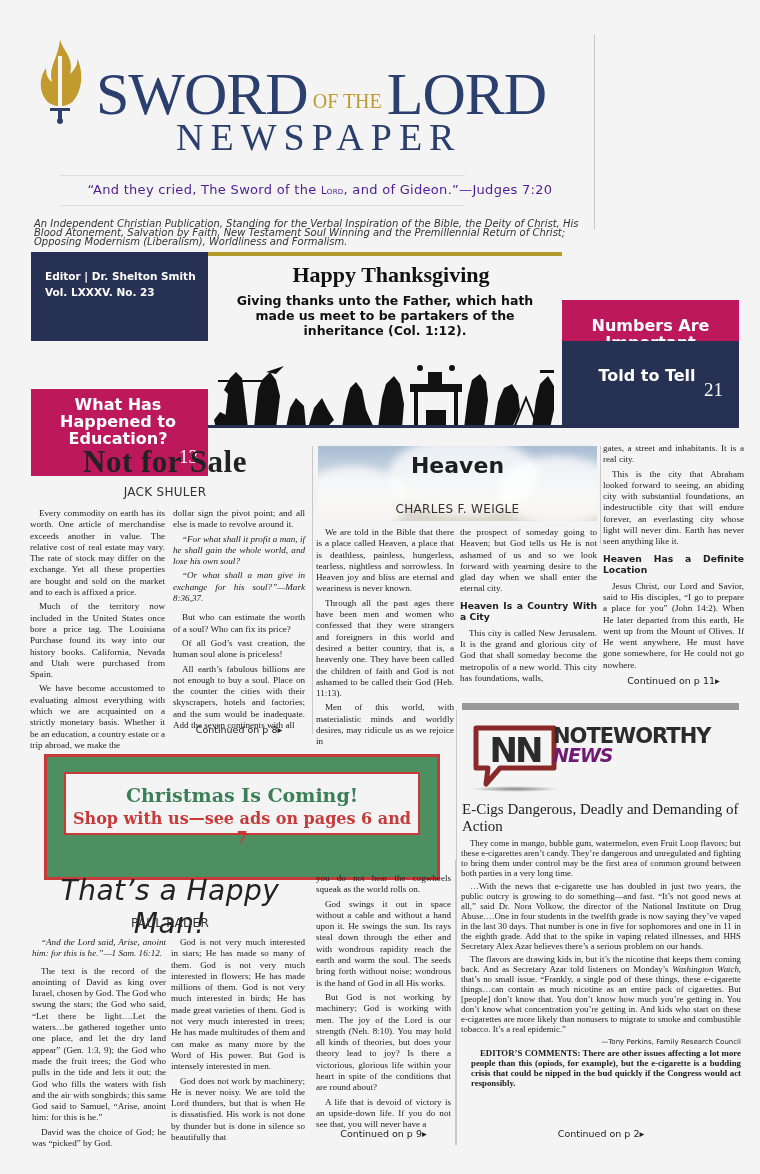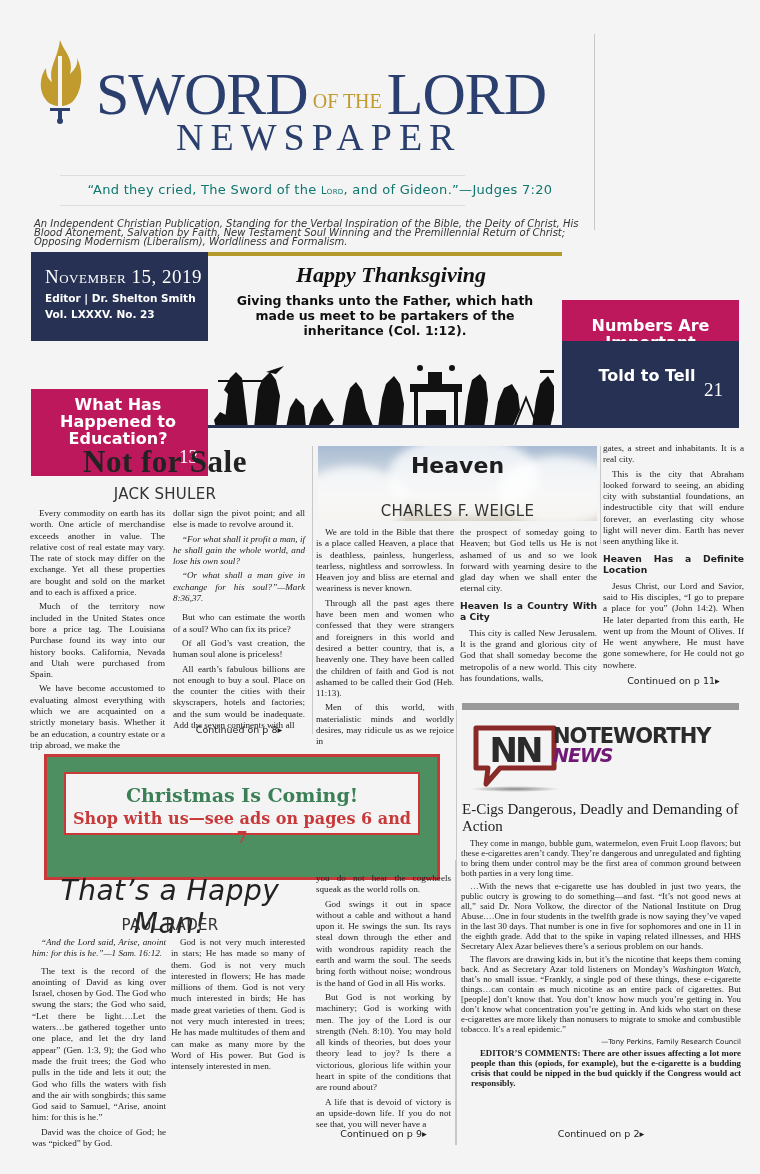--- a/index.html
+++ b/index.html
@@ -7,50 +7,50 @@
   body { position: relative; font-family: "Liberation Serif", serif; color: #222; }
   .abs { position: absolute; }
 
   
   .logo-flame { left: 38px; top: 38px; width: 44px; height: 100px; }
   .title-row { left: 96px; top: 64px; height: 70px; display: flex; align-items: baseline; color: #2b3f6e; }
   .title-big { font-family: "Liberation Serif", serif; font-size: 60px; letter-spacing: -1px; line-height: 1; }
   .title-of { color: #c19b2e; font-size: 20px; margin: 0 5px; position: relative; top: -6px; }
   .newspaper { left: 176px; top: 118px; font-size: 38px; letter-spacing: 7px; color: #2b3f6e; font-family: "Liberation Serif", serif; line-height: 1; }
   .rule1 { left: 60px; top: 175px; width: 405px; height: 1px; background: #ddd; }
-  .tagline { left: 60px; top: 182px; width: 520px; text-align: center; font-family: "DejaVu Sans", sans-serif; font-size: 13px; color: #0f766e; letter-spacing: 0.3px; }
+  .tagline { left: 60px; top: 182px; width: 520px; text-align: center; font-family: "DejaVu Sans", sans-serif; font-size: 13px; color: #4c1d95; letter-spacing: 0.3px; }
   .tagline .sc { font-size: 10px; }
   .rule2 { left: 60px; top: 205px; width: 405px; height: 1px; background: #ddd; }
   .mission { left: 34px; top: 219px; width: 545px; text-align: left; font-family: "DejaVu Sans", sans-serif; font-style: italic; font-size: 10px; line-height: 9px; color: #333; }
   .vrule-top { left: 594px; top: 34px; width: 1px; height: 196px; background: #c8c8c8; }
 
   
   .navy { background: #263154; }
   .gold { background: #be185d; margin-top: 48px; }
   .date-box { left: 31px; top: 252px; width: 177px; height: 89px; padding: 14px 0 0 14px; color: #fff; }
   .date-box .date { font-family: "Liberation Serif", serif; font-size: 19px; letter-spacing: 0.5px; font-variant: small-caps; }
   .date-box .info { font-family: "DejaVu Sans", sans-serif; font-size: 10.5px; margin-top: 4px; font-weight: bold; }
   .edu-box { left: 31px; top: 341px; width: 177px; height: 87px; color: #fff; font-family: "DejaVu Sans", sans-serif; font-weight: bold; }
   .edu-box .t { position: absolute; left: 22px; top: 7px; width: 130px; text-align: center; font-size: 16px; line-height: 17px; }
   .page-num { position: absolute; font-family: "Liberation Serif", serif; font-weight: normal; font-size: 19px; color: #fff; }
   .thanks-box { left: 208px; top: 252px; width: 354px; height: 176px; background: #f4f4f4; border-top: 4px solid #b39a2a; border-bottom: 3px solid #263154; overflow: hidden; }
-  .thanks-box .h { position: absolute; left: 0; top: 6px; width: 354px; text-align: center; font-family: "Liberation Serif", serif; font-style: italic; font-weight: bold; font-size: 22px; color: #111; padding-left: 12px; }
+  .thanks-box .h { position: absolute; left: 0; top: 6px; width: 354px; text-align: center; font-family: "Liberation Serif", serif; font-weight: bold; font-size: 22px; color: #111; padding-left: 12px; }
   .thanks-box .v { position: absolute; left: 20px; top: 37px; width: 314px; text-align: center; font-family: "DejaVu Sans", sans-serif; font-weight: bold; font-size: 12.5px; line-height: 15px; color: #111; }
   .silhouette { position: absolute; left: 6px; top: 94px; width: 342px; height: 80px; }
   .numbers-box { left: 562px; top: 252px; width: 177px; height: 89px; color: #fff; font-family: "DejaVu Sans", sans-serif; font-weight: bold; }
   .numbers-box .t { position: absolute; left: 10px; top: 17px; width: 157px; text-align: center; font-size: 16px; line-height: 17px; }
   .told-box { left: 562px; top: 341px; width: 177px; height: 87px; color: #fff; font-family: "DejaVu Sans", sans-serif; font-weight: bold; }
   .told-box .t { position: absolute; left: 10px; top: 25px; width: 150px; text-align: center; font-size: 16px; }
 
   
   .col-text { font-family: "Liberation Serif", serif; font-size: 9.1px; line-height: 11.3px; color: #222; text-align: justify; }
   .col-text p { text-indent: 9px; margin-bottom: 3px; }
   .col-text p.q { font-style: italic; }
   .col-text h4 { font-family: "DejaVu Sans", sans-serif; font-size: 9.2px; line-height: 11px; font-weight: bold; margin: 5px 0 6px; text-indent: 0; }
-  .byline { font-family: "DejaVu Sans", sans-serif; font-size: 15px; color: #333; text-align: center; letter-spacing: 0.3px; }
+  .byline { font-family: "DejaVu Sans", sans-serif; font-size: 12px; color: #333; text-align: center; letter-spacing: 0.3px; }
   .cont { font-family: "DejaVu Sans", sans-serif; font-size: 9.5px; color: #222; text-align: center; cursor: pointer; }
 
   .nfs-title { left: 30px; top: 444px; width: 270px; text-align: center; font-family: "Liberation Serif", serif; font-weight: bold; font-size: 31px; color: #222; letter-spacing: 0.5px; }
   .nfs-byline { left: 30px; top: 485px; width: 270px; }
   .nfs-col1 { left: 30px; top: 508px; width: 135px; }
   .nfs-col2 { left: 173px; top: 508px; width: 132px; }
   .nfs-cont { left: 173px; top: 724px; width: 132px; }
   .vrule-mid1 { left: 312px; top: 446px; width: 1px; height: 288px; background: #c8c8c8; }
 
   .heaven-banner { left: 318px; top: 446px; width: 279px; height: 75px; overflow: hidden;
@@ -110,21 +110,20 @@
   <span class="title-big">LORD</span>
 </div>
 <div class="abs newspaper">NEWSPAPER</div>
 <div class="abs rule1"></div>
 <div class="abs tagline"><span>“And they cried, The Sword of the </span><span class="sc" style="font-variant: small-caps;">Lord</span><span>, and of Gideon.”—Judges 7:20</span></div>
 <div class="abs rule2"></div>
 <div class="abs mission">An Independent Christian Publication, Standing for the Verbal Inspiration of the Bible, the Deity of Christ, His Blood Atonement, Salvation by Faith, New Testament Soul Winning and the Premillennial Return of Christ; Opposing Modernism (Liberalism), Worldliness and Formalism.</div>
 <div class="abs vrule-top"></div>
 
 <div class="abs navy date-box">
-  <div class="date">November 15, 2019</div>
   <div class="info">Editor | Dr. Shelton Smith</div>
   <div class="info">Vol. LXXXV. No. 23</div>
 </div>
 <div class="abs gold edu-box">
   <div class="t">What Has Happened to Education?</div>
   <div class="page-num" style="left:148px; top:57px;">13</div>
 </div>
 <div class="abs thanks-box">
   <div class="h">Happy Thanksgiving</div>
   <div class="v">Giving thanks unto the Father, which hath made us meet to be partakers of the inheritance (Col. 1:12).</div>
@@ -217,20 +216,21 @@
 
 <div class="abs hm-title">That’s a Happy Man!</div>
 <div class="abs byline hm-byline">PAUL RADER</div>
 <div class="abs col-text hm-col1">
   <p class="q" style="margin-bottom:6px">“And the Lord said, Arise, anoint him: for this is he.”—1 Sam. 16:12.</p>
   <p>The text is the record of the anointing of David as king over Israel, chosen by God. The God who swung the stars; the God who said, “Let there be light….Let the waters…be gathered together unto one place, and let the dry land appear” (Gen. 1:3, 9); the God who made the fruit trees; the God who pulls in the tide and lets it out; the God who fills the waters with fish and the air with songbirds; this same God said to Samuel, “Arise, anoint him: for this is he.”</p>
   <p>David was the choice of God; he was “picked” by God.</p>
 </div>
 <div class="abs col-text hm-col2">
   <p>God is not very much interested in stars; He has made so many of them. God is not very much interested in flowers; He has made millions of them. God is not very much interested in birds; He has made great varieties of them. God is not very much interested in trees; He has made multitudes of them and can make as many more by the Word of His power. But God is intensely interested in men.</p>
+  <p>God does not work by machinery; He is never noisy. We are told the Lord thunders, but that is when He is dissatisfied. His work is not done by thunder but is done in silence so beautifully that</p>
 </div>
 <div class="abs col-text hm-col3">
   <p style="text-indent:0">you do not hear the cogwheels squeak as the world rolls on.</p>
   <p>God swings it out in space without a cable and without a hand upon it. He swings the sun. Its rays steal down through the ether and with wondrous rapidity reach the earth and warm the soul. The seeds bring forth without noise; wondrous is the hand of God in all His works.</p>
   <p>But God is not working by machinery; God is working with men. The joy of the Lord is our strength (Neh. 8:10). You may hold all kinds of theories, but does your theory lead to joy? Is there a victorious, glorious life within your heart in spite of the conditions that are round about?</p>
   <p>A life that is devoid of victory is an upside-down life. If you do not see that, you will never have a</p>
 </div>
 <div class="abs cont hm-cont">Continued on p 9▸</div>
 <div class="abs vrule-hm"></div>
 

